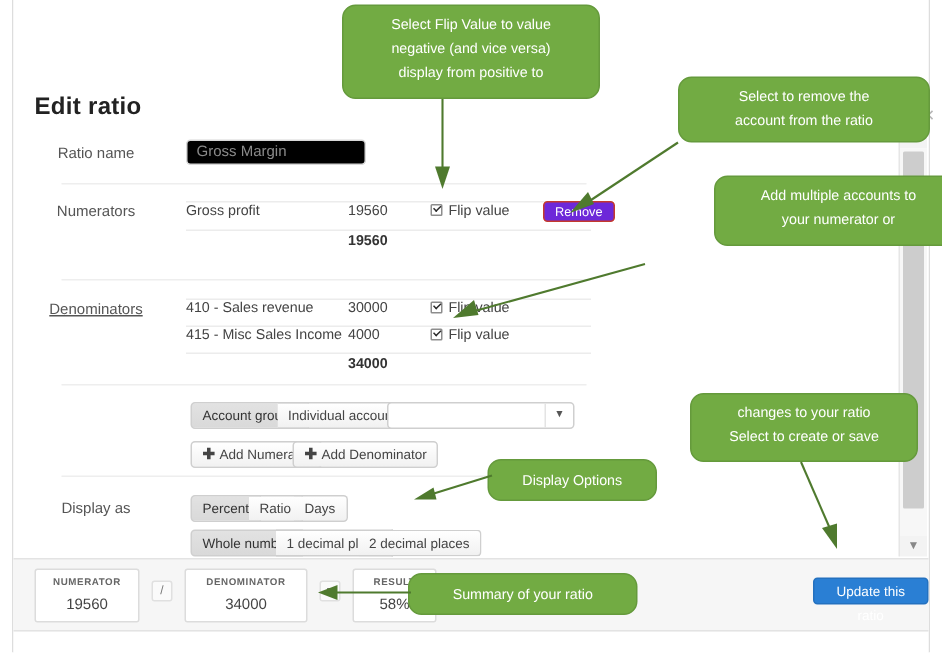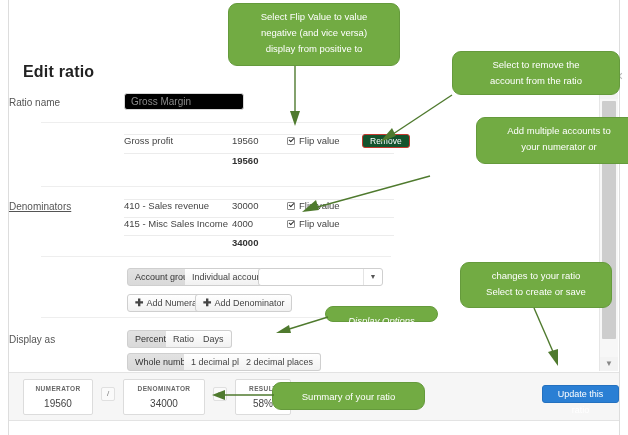--- a/index.html
+++ b/index.html
@@ -47,21 +47,21 @@
     position:absolute;left:2px;top:2px;width:14px;height:238px;
     background:#cdcdcd;border-radius:1px;cursor:pointer;
   }
 
   
   #page-title{
     position:absolute;left:14px;top:63px;
     font-size:16px;font-weight:bold;color:#222222;letter-spacing:.2px;
   }
   .flabel{
-    position:absolute;text-align:left;color:#555555;font-size:10px;
+    position:absolute;text-align:center;color:#555555;font-size:10px;
     width:110px;
   }
   .hr{
     position:absolute;left:32px;width:350px;height:1px;background:#eeeeee;
   }
 
   
   .txt-input{
     position:absolute;box-sizing:border-box;
     border:1px solid #d8d8d8;border-radius:3px;background:#000000;
@@ -84,21 +84,21 @@
     content:"";position:absolute;left:1px;top:0px;width:4px;height:2px;
     border-left:1.5px solid #2b2b2b;border-bottom:1.5px solid #2b2b2b;
     transform:rotate(-45deg);
   }
   .total-row{position:absolute;left:115px;width:270px;height:16px;}
   .total-row .sep{position:absolute;left:0;top:-1px;width:270px;height:1px;background:#ececec;}
   .total-val{position:absolute;left:108px;top:1px;font-size:9.5px;color:#333;font-weight:bold;}
 
   .btn-remove{
     position:absolute;left:238px;top:-1px;
-    background:#14532d;border:1px solid #c4392e;border-radius:3px;
+    background:#6d28d9;border:1px solid #c4392e;border-radius:3px;
     color:#ffffff;font-size:8.5px;line-height:13px;height:14px;padding:0 7px;
     cursor:pointer;font-family:"Liberation Sans",sans-serif;
   }
 
   
   .bbtn{
     position:absolute;box-sizing:border-box;
     background:linear-gradient(#ffffff,#f1f1f1);
     border:1px solid #cfcfcf;border-radius:3px;
     color:#444;font-size:9px;line-height:16px;height:18px;padding:0 7px;
@@ -176,20 +176,21 @@
       <div id="scroll-track">
         <div id="scroll-thumb"></div>
       </div>
       <div id="scroll-down">▼</div>
     </div>
 
     <div class="flabel" style="left:0;top:97px;">Ratio name</div>
     <input class="txt-input" id="ratio-name-input" style="left: 115px; top: 93px; width: 120px;" value="Gross Margin">
     <div class="hr" style="top:122px;left:32px;width:350px;"></div>
 
+    <div class="flabel" style="left:0;top:136px;">Numerators</div>
 
     <div class="acct-row" style="top:135px;">
       <div class="sep"></div>
       <span class="acct-name">Gross profit</span>
       <span class="acct-val">19560</span>
       <span class="acct-flip">
         <span class="cb checked"></span><span>Flip value</span>
       </span>
       <button class="btn-remove">Remove</button>
     </div>
@@ -317,21 +318,21 @@
   <div>changes to your ratio</div>
   <div>Select to create or save</div>
 </div>
 <div class="arrow" style="left:524px;top:306px;width:50px;height:62px;">
   <svg width="50" height="62" viewBox="0 0 50 62">
     <line x1="10" y1="2" x2="30" y2="48" stroke="#4f7a2e" stroke-width="1.4"></line>
     <polygon points="34,60 24,46 34,43" fill="#4f7a2e"></polygon>
   </svg>
 </div>
 
-<div class="callout" style="left:325px;top:306px;width:113px;height:16px;line-height:17px;font-style:italic;">
+<div class="callout" style="left:325px;top:306px;width:113px;height:28px;line-height:17px;">
   <div>Display Options</div>
 </div>
 <div class="arrow" style="left:272px;top:314px;width:58px;height:24px;">
   <svg width="58" height="24" viewBox="0 0 58 24">
     <line x1="56" y1="3" x2="14" y2="16" stroke="#4f7a2e" stroke-width="1.4"></line>
     <polygon points="4,19 17,11 19,19" fill="#4f7a2e"></polygon>
   </svg>
 </div>
 
 <div class="callout" style="left:272px;top:382px;width:153px;height:28px;line-height:17px;">

